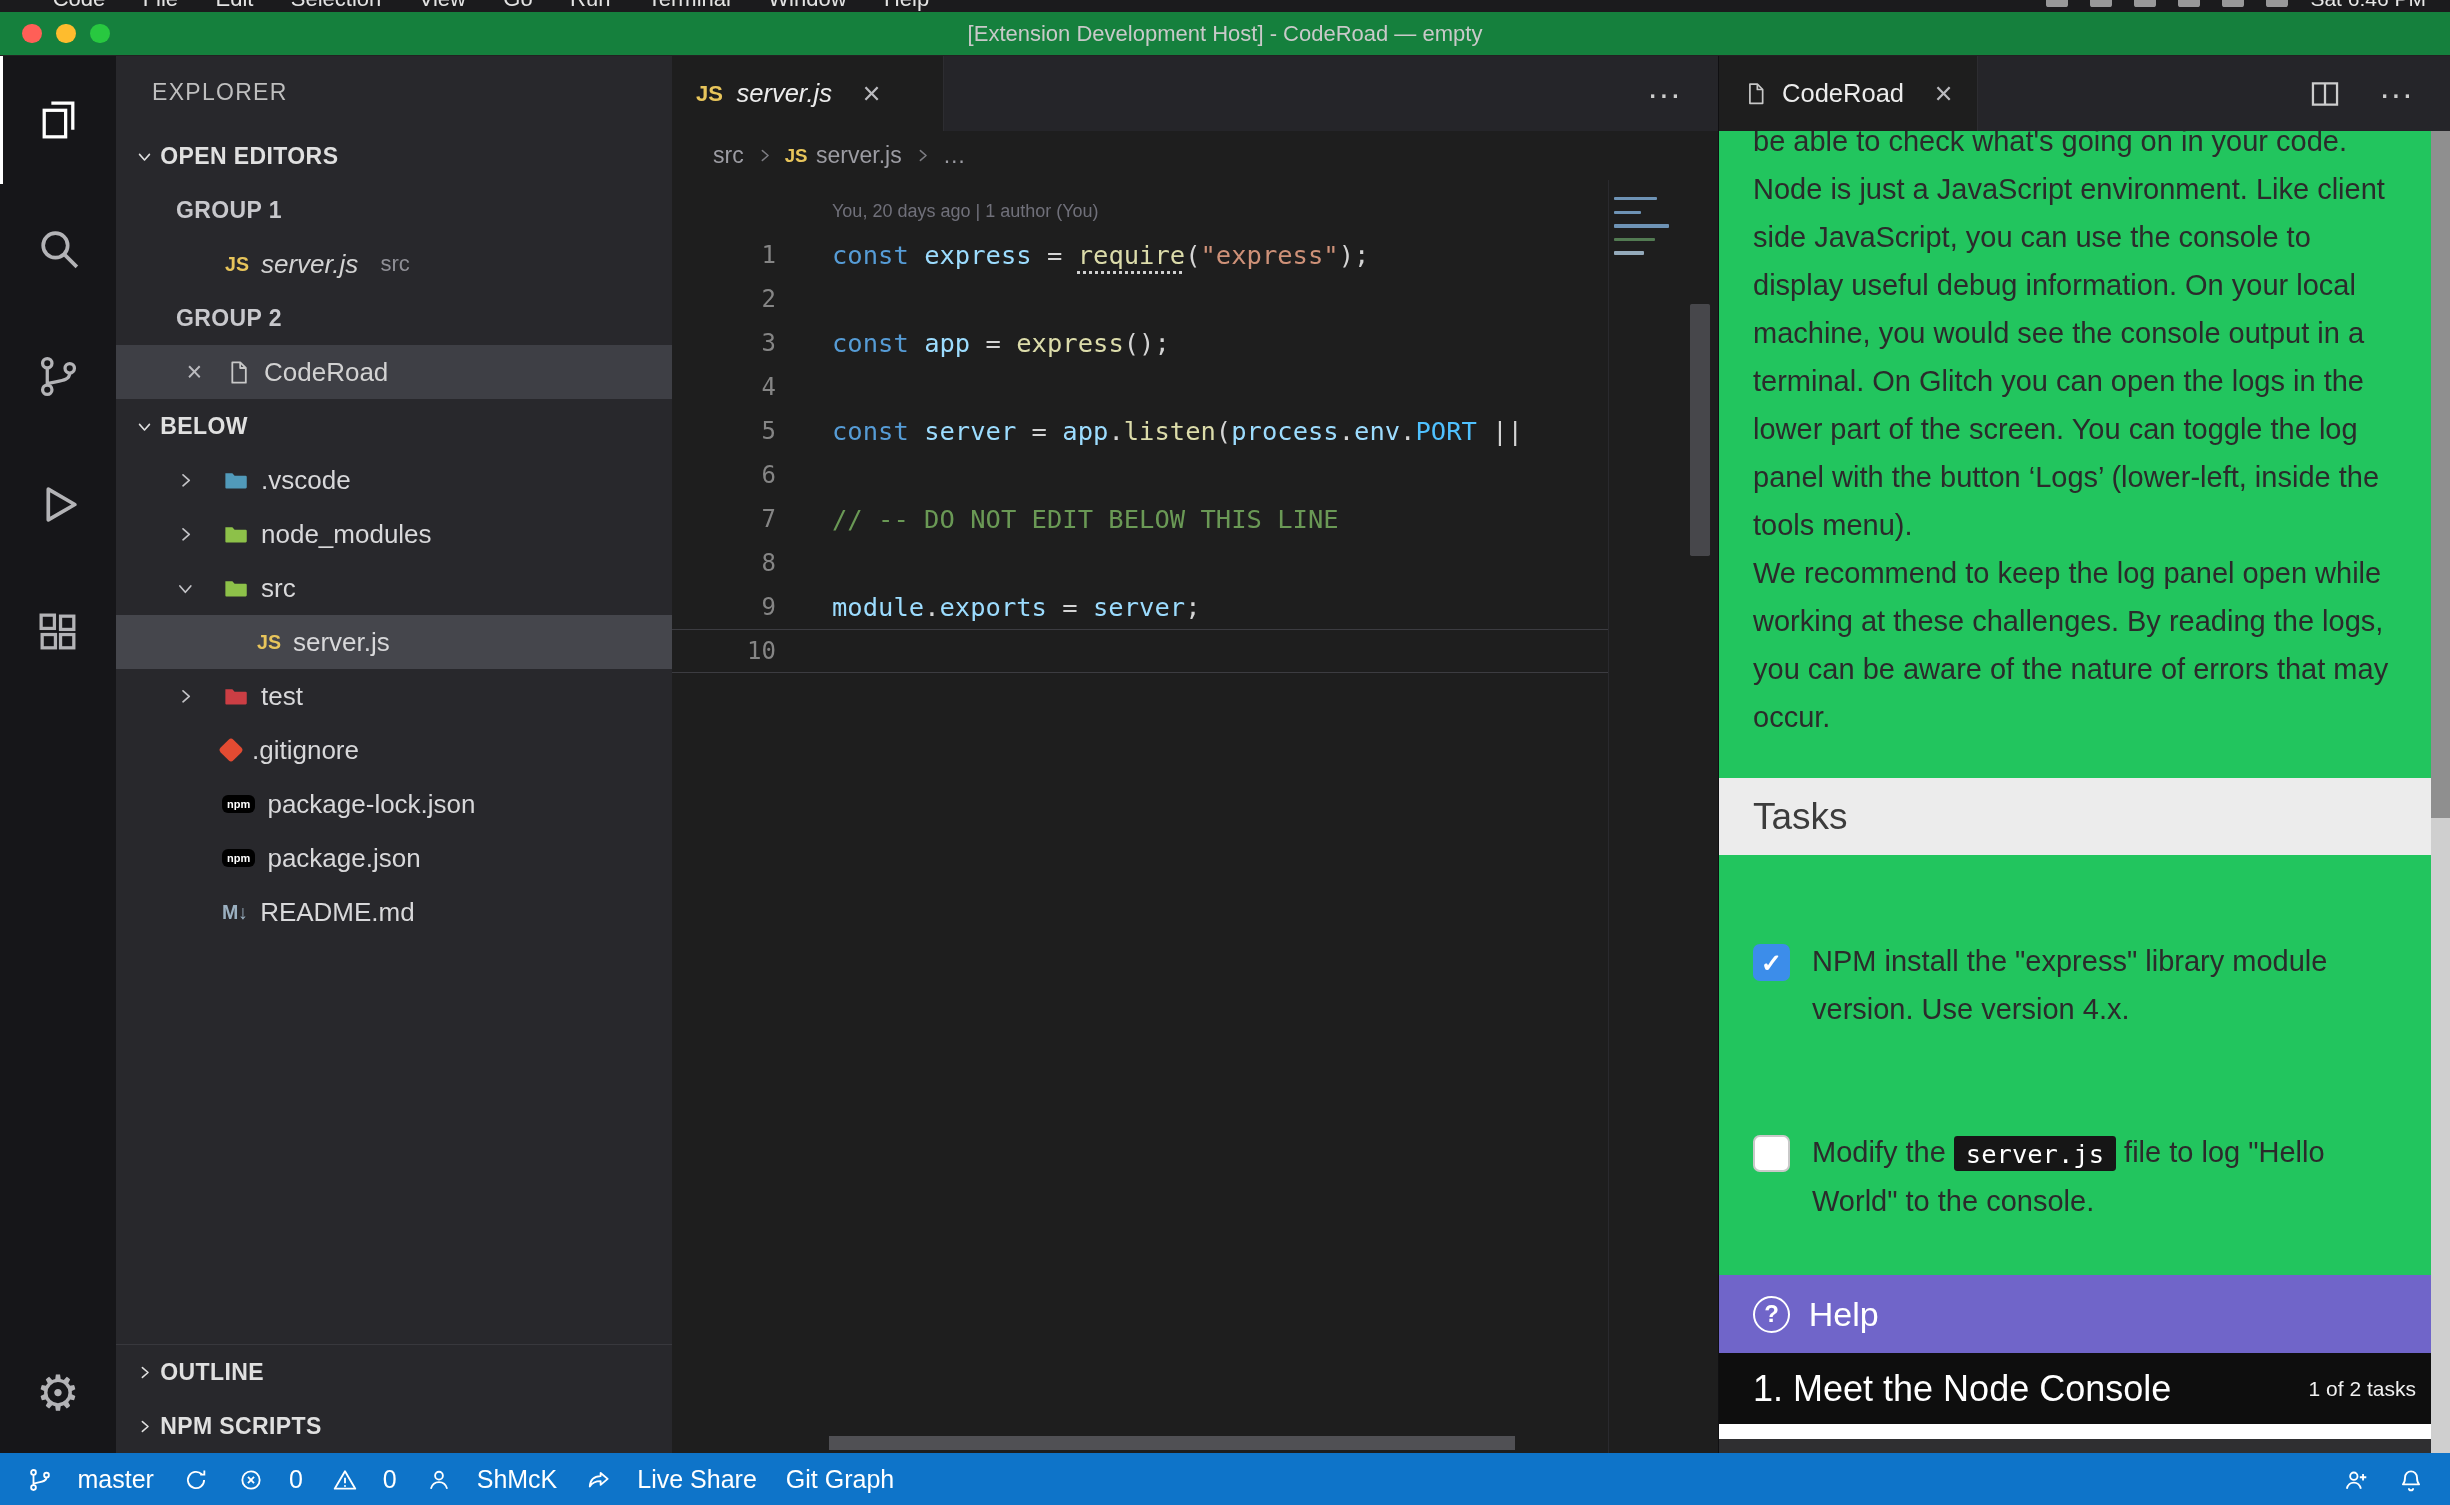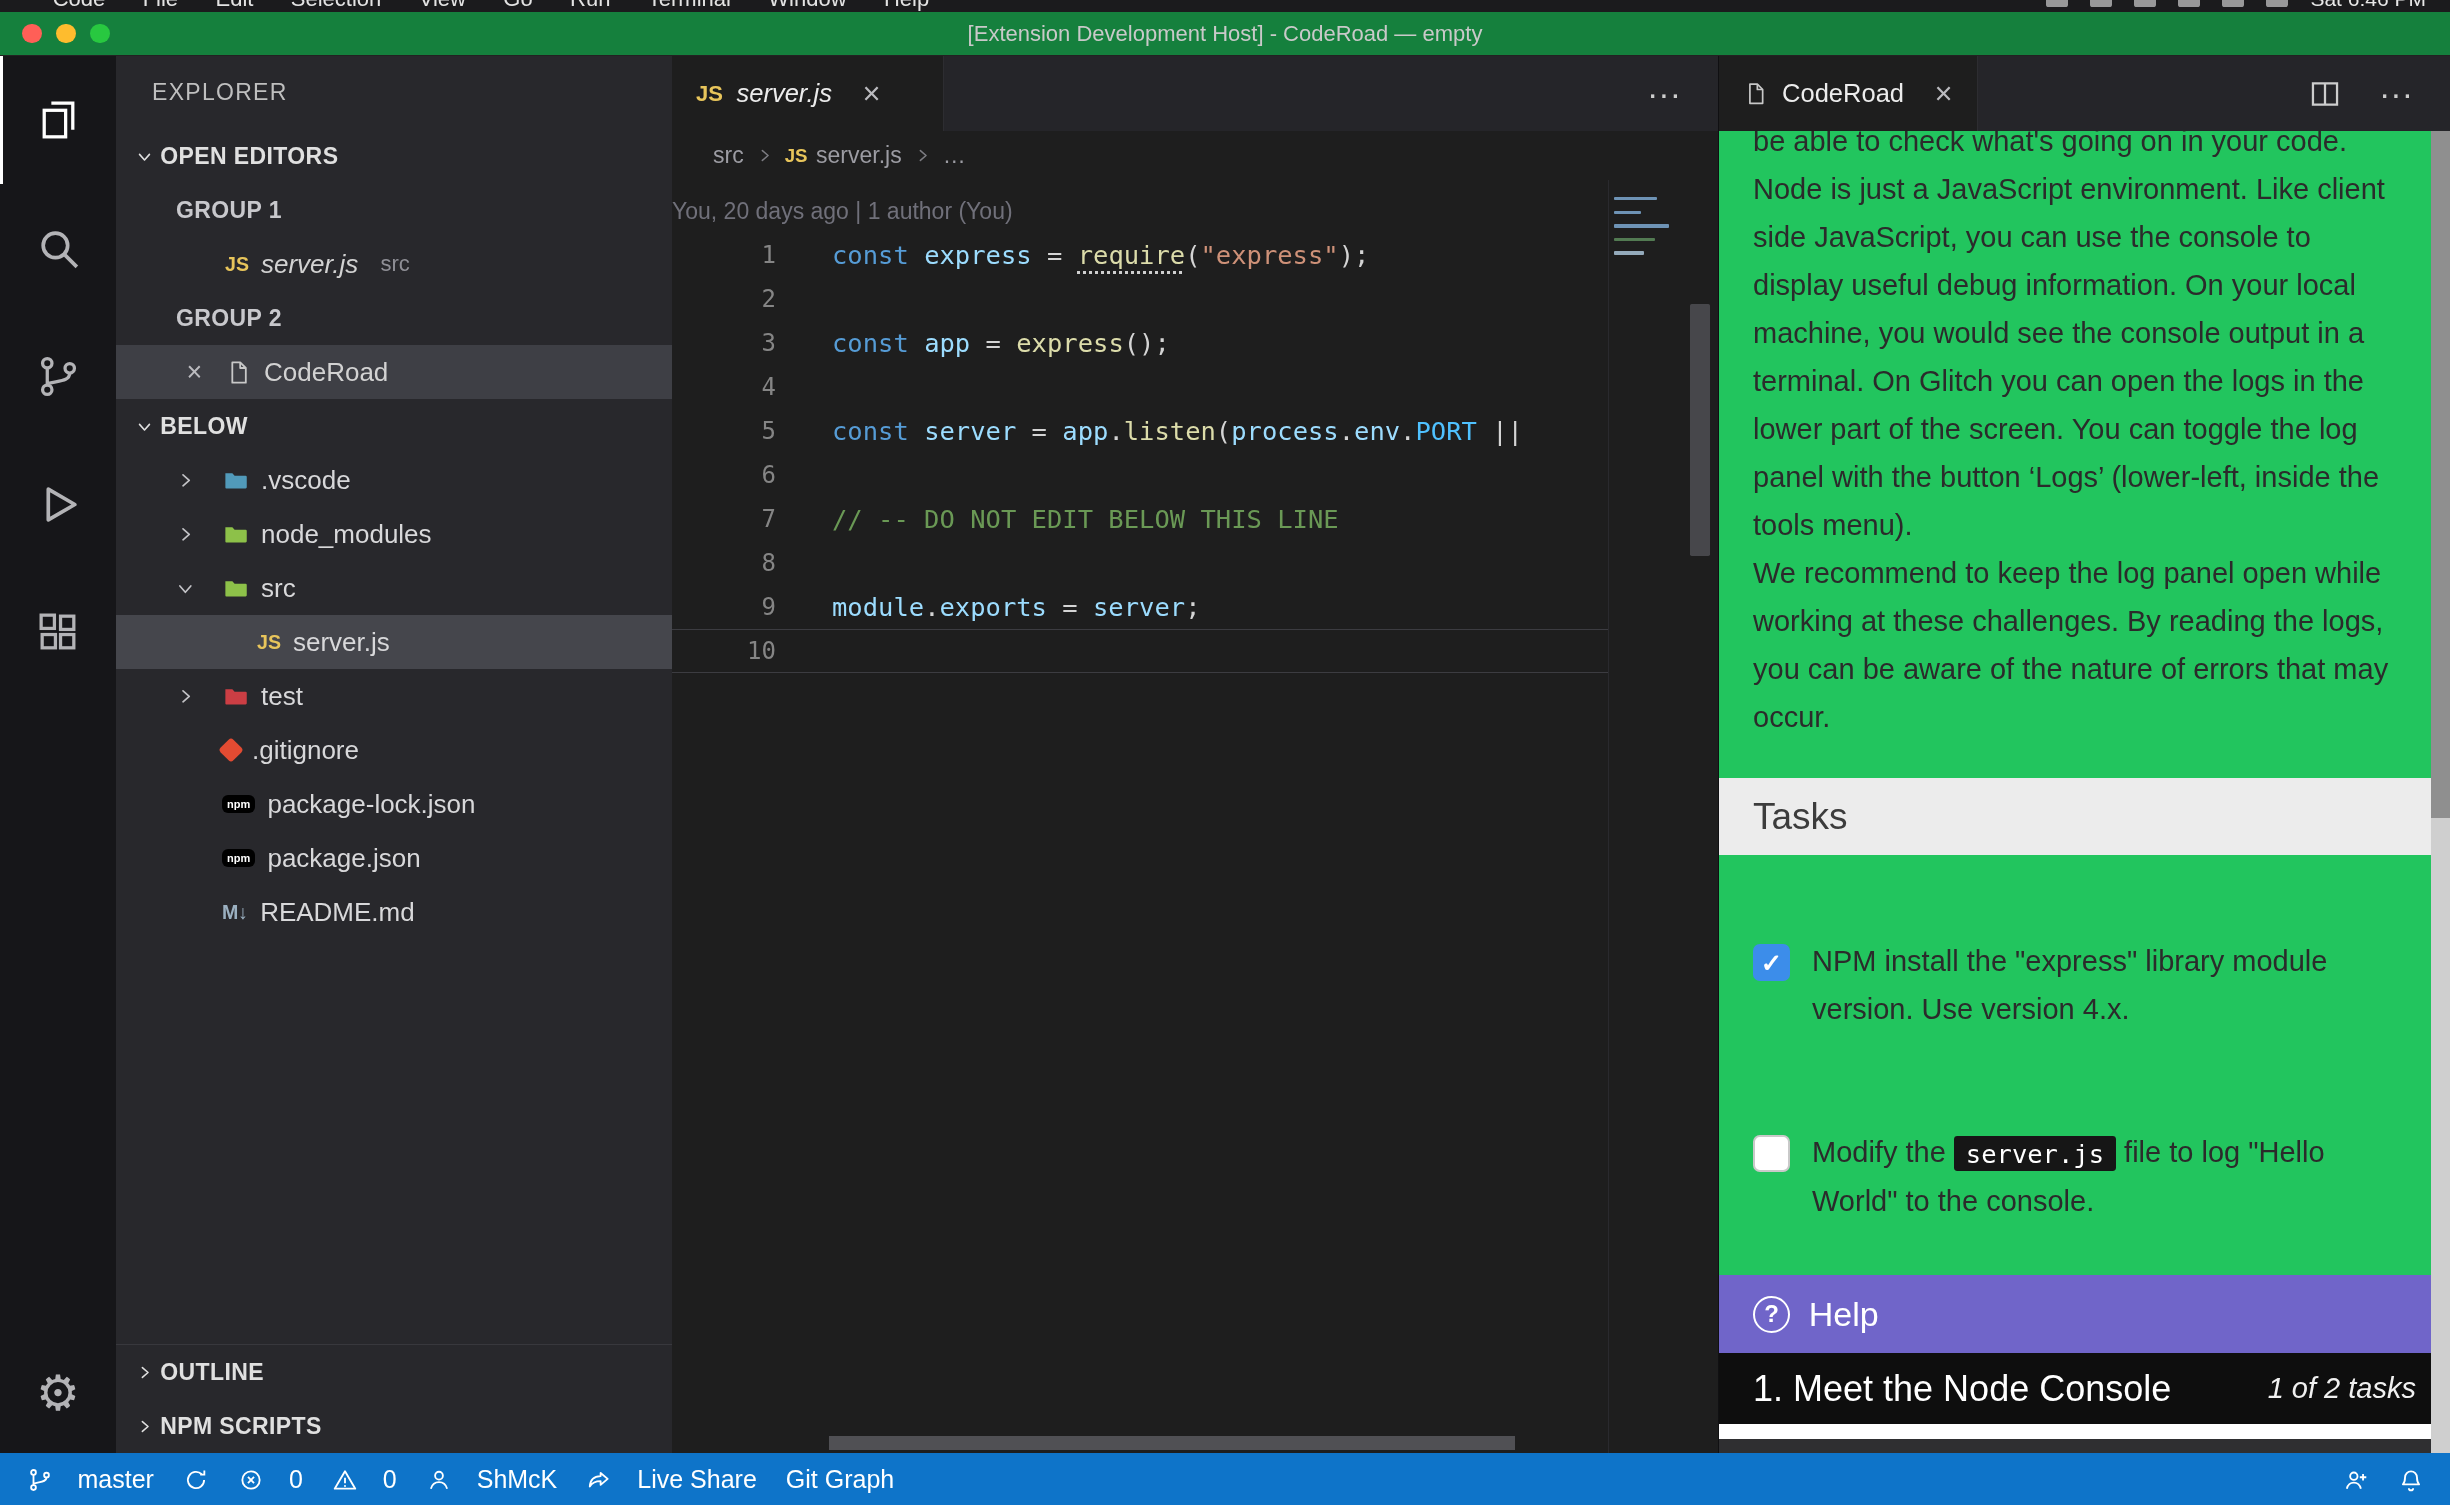--- a/index.html
+++ b/index.html
@@ -68,21 +68,21 @@
   .tab-label { font-size:25.5px; color:#ececec; }
   .tab .close-x { margin-left:17px; font-size:31px; }
   .tab-actions { margin-left:auto; display:flex; align-items:center; gap:37px; padding-right:37px; color:#cdcdcd; }
   .more-dots { font-size:34px; color:#cdcdcd; cursor:pointer; }
   .breadcrumbs { height:49px; flex:none; display:flex; align-items:center; gap:12px; padding-left:41px; color:#9c9ca3; font-size:23px; background:#1e1e1e; }
   .crumb { display:flex; align-items:center; gap:8.5px; cursor:pointer; }
   .crumb-sep { width:17px; height:17px; color:#7c7c82; }
 
   .editor-body { flex:1; display:flex; position:relative; min-height:0; }
   .code-scroll { flex:1; position:relative; padding-top:10.2px; overflow:hidden; }
-  .blame { height:43px; line-height:43px; color:#70707a; font-size:23px; }
+  .blame { height:43px; line-height:43px; padding-left:160px; color:#70707a; font-size:18px; }
   .cline { height:44px; display:flex; align-items:center; }
   .cline.current { border-top:1.7px solid #3c3c41; border-bottom:1.7px solid #3c3c41; }
   .gut { width:128px; flex:none; text-align:right; padding-right:24px; color:#858585; font-family:"DejaVu Sans Mono",monospace; font-size:24px; }
   .ltext { padding-left:32px; font-family:"DejaVu Sans Mono",monospace; font-size:25.5px; white-space:pre; color:#d4d4d4; }
   .tk-kw { color:#569cd6; } .tk-vr { color:#9cdcfe; } .tk-fn { color:#dcdcaa; }
   .tk-fnu { color:#dcdcaa; text-decoration:underline dotted 2.6px #cfcfcf; text-underline-offset:6.8px; }
   .tk-pn { color:#d4d4d4; } .tk-st { color:#ce9178; } .tk-cm { color:#6a9955; }
   .tk-ct { color:#4fc1ff; } .tk-op { color:#d4d4d4; }
   .hscroll-thumb { position:absolute; bottom:2.6px; left:157px; width:686px; height:14.5px; background:#505054; cursor:pointer; }
   .minimap { width:73px; flex:none; padding-top:13.6px; background:#1e1e1e; border-left:0.9px solid #2a2a2e; cursor:pointer; }
@@ -104,21 +104,21 @@
   .checkbox { width:37px; height:37px; border-radius:6.8px; flex:none; margin-top:6.8px; cursor:pointer; }
   .checkbox.checked { background:#3c8dea; color:#fff; display:flex; align-items:center; justify-content:center; font-size:25.5px; font-weight:bold; }
   .checkbox.unchecked { background:#fff; border:2.6px solid #c9c9c9; }
   .task-text { font-size:29px; line-height:48px; color:#2b2b2b; }
   .code-chip { font-family:"DejaVu Sans Mono",monospace; background:#161616; color:#fff; padding:2.6px 12px; border-radius:3.4px; font-size:25.5px; }
   .help-bar { height:78px; flex:none; background:#7065c9; color:#fff; display:flex; align-items:center; gap:18.7px; padding-left:34px; cursor:pointer; }
   .help-icon { width:37px; height:37px; flex:none; border:2.6px solid #fff; border-radius:50%; display:flex; align-items:center; justify-content:center; font-size:24px; font-weight:bold; }
   .help-label { font-size:34px; }
   .progress-bar { height:71px; flex:none; background:#0e0e0e; color:#fff; display:flex; align-items:center; padding:0 34px; cursor:pointer; }
   .lesson-title { font-size:36px; font-weight:normal; }
-  .lesson-count { margin-left:auto; font-size:29px; color:#f0f0f0;font-style:italic; }
+  .lesson-count { margin-left:auto; font-size:21px; color:#f0f0f0; }
   .gap-white { height:15.3px; flex:none; background:#fff; }
   .next-strip { height:13.6px; flex:none; background:#2f2f31; }
   .wv-scrollbar { position:absolute; right:0; top:0; bottom:0; width:18.7px; background:#cfcfcf; }
   .wv-thumb { position:absolute; top:0; left:0; right:0; height:52%; background:#8f8f8f; cursor:pointer; }
 
   
   .statusbar { height:53px; flex:none; background:#0e74c9; display:flex; align-items:center; color:#fff; padding:0 12px; font-size:25px; }
   .sb-item { display:flex; align-items:center; gap:25px; padding:0 14.5px; height:100%; cursor:pointer; white-space:nowrap; }
   .sb-item .icon { width:26px; height:26px; }
   .sb-right { margin-left:auto; display:flex; height:100%; }

